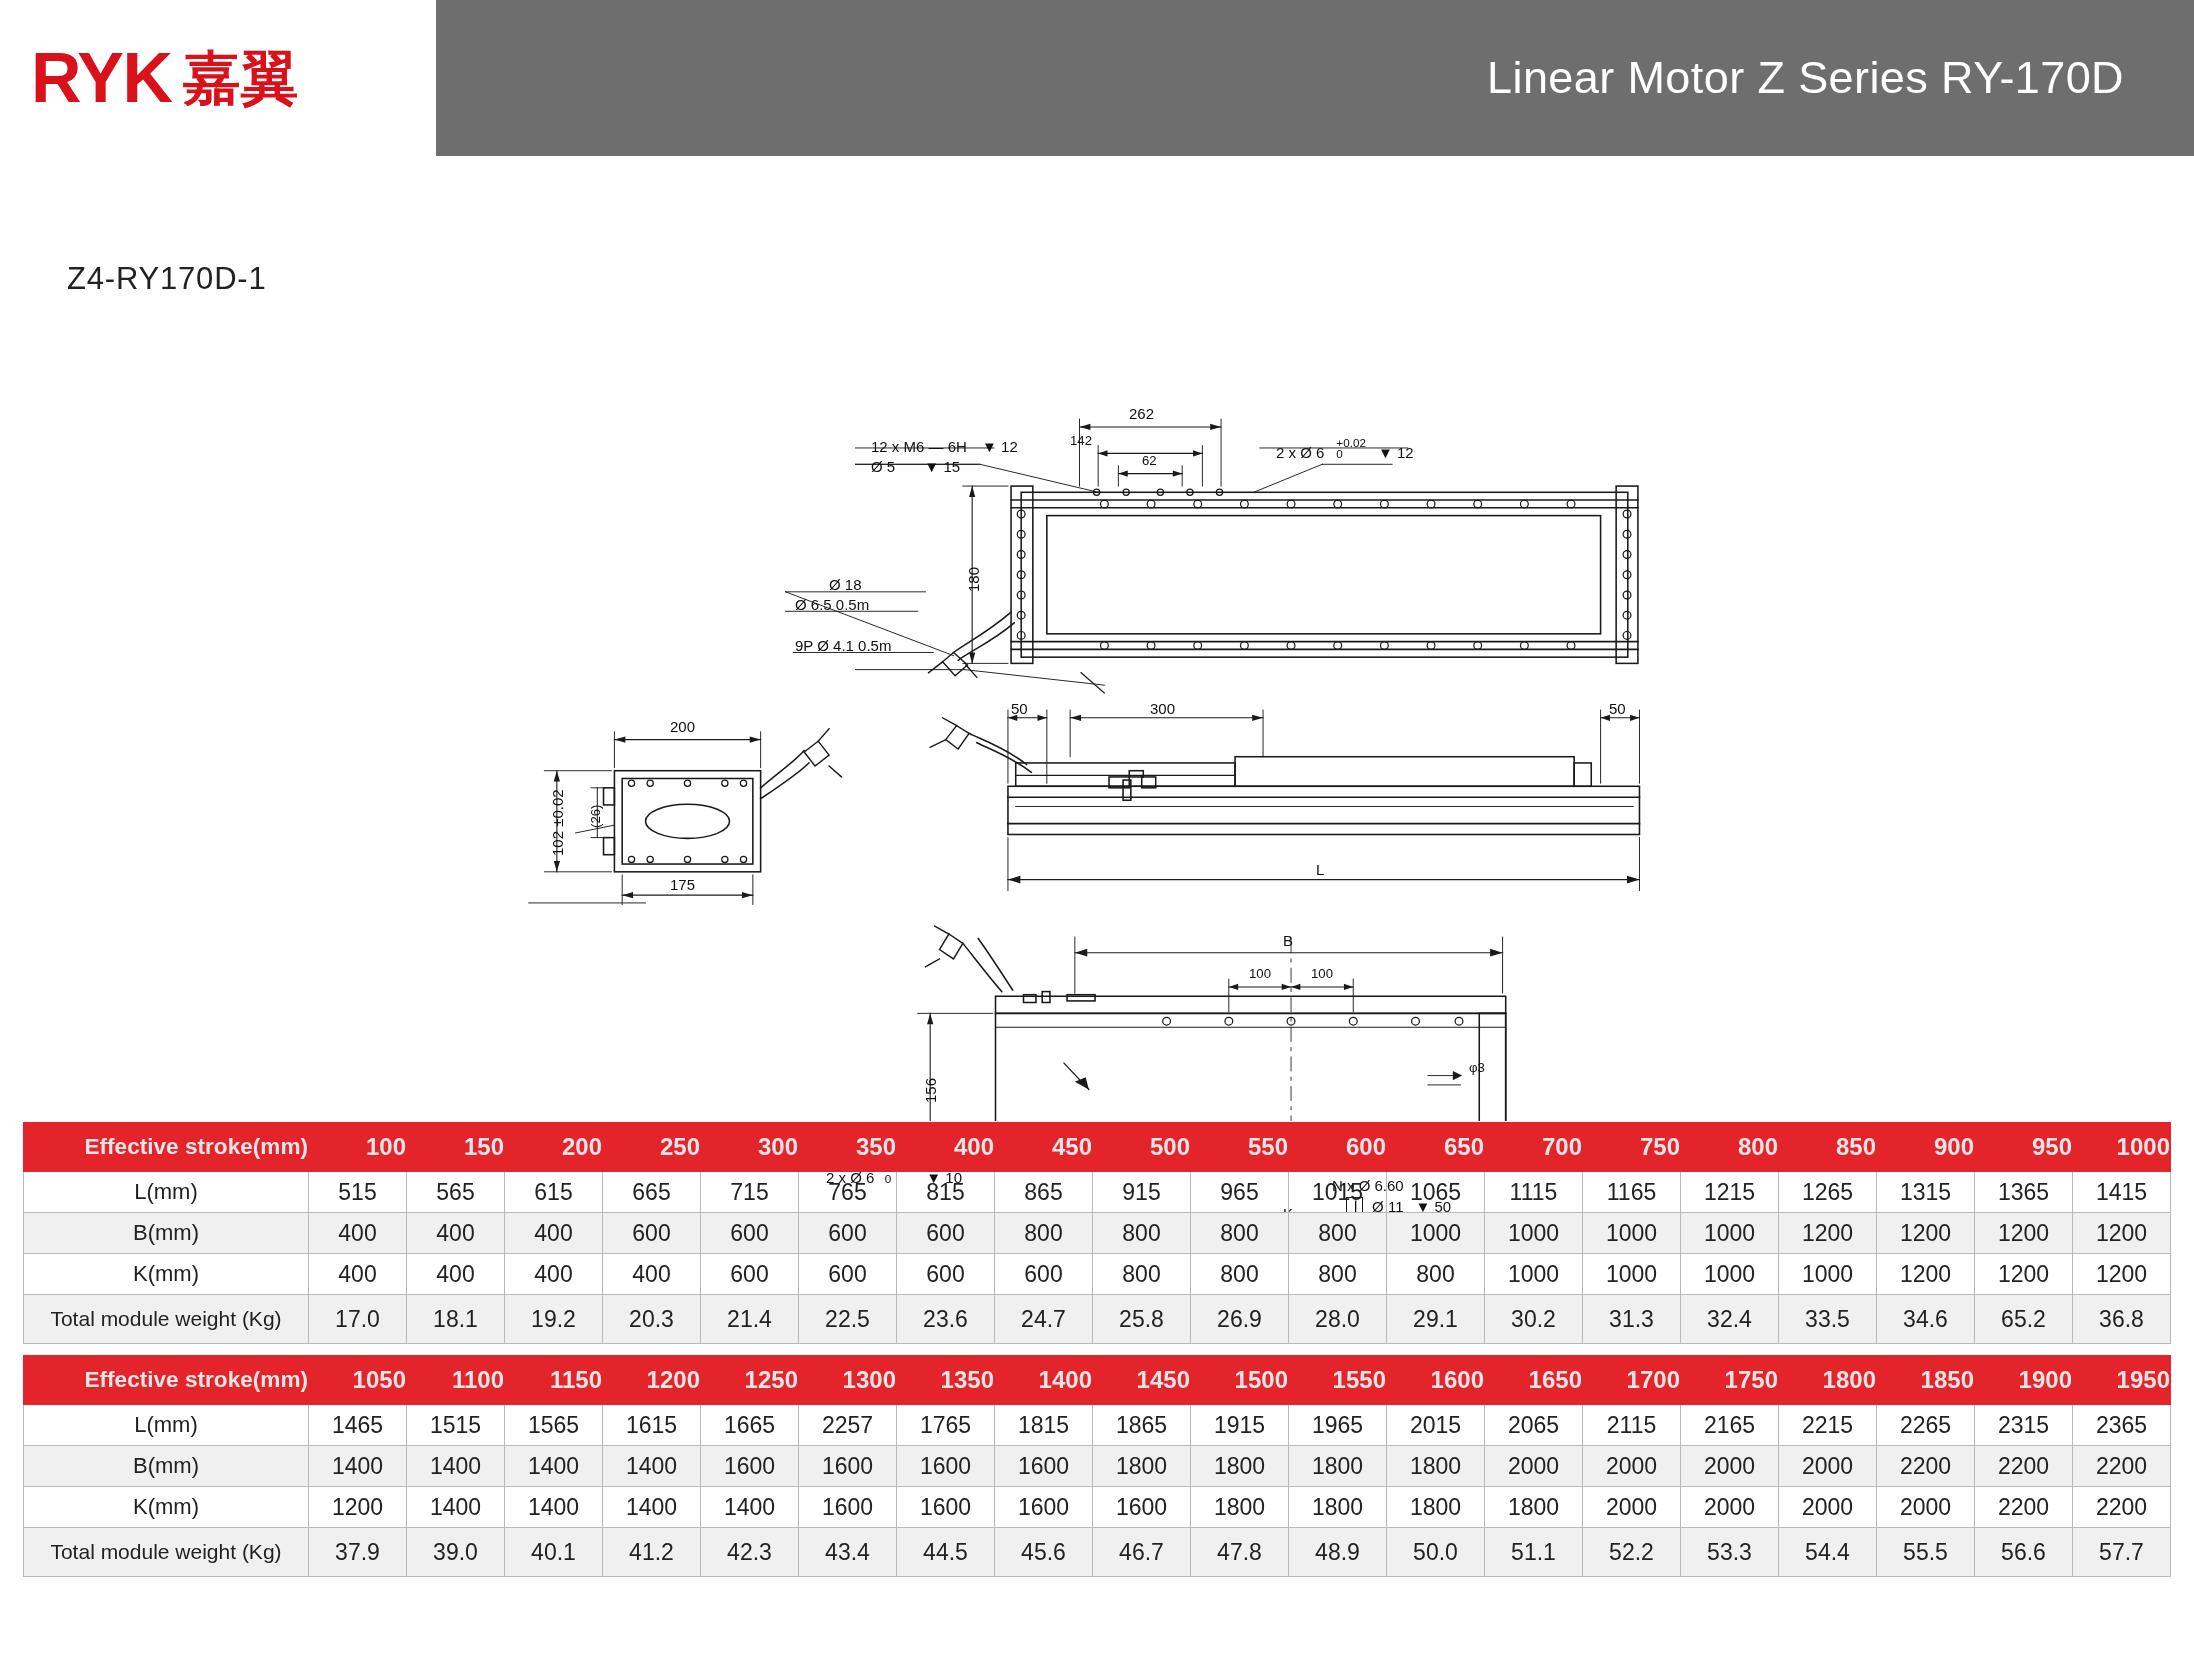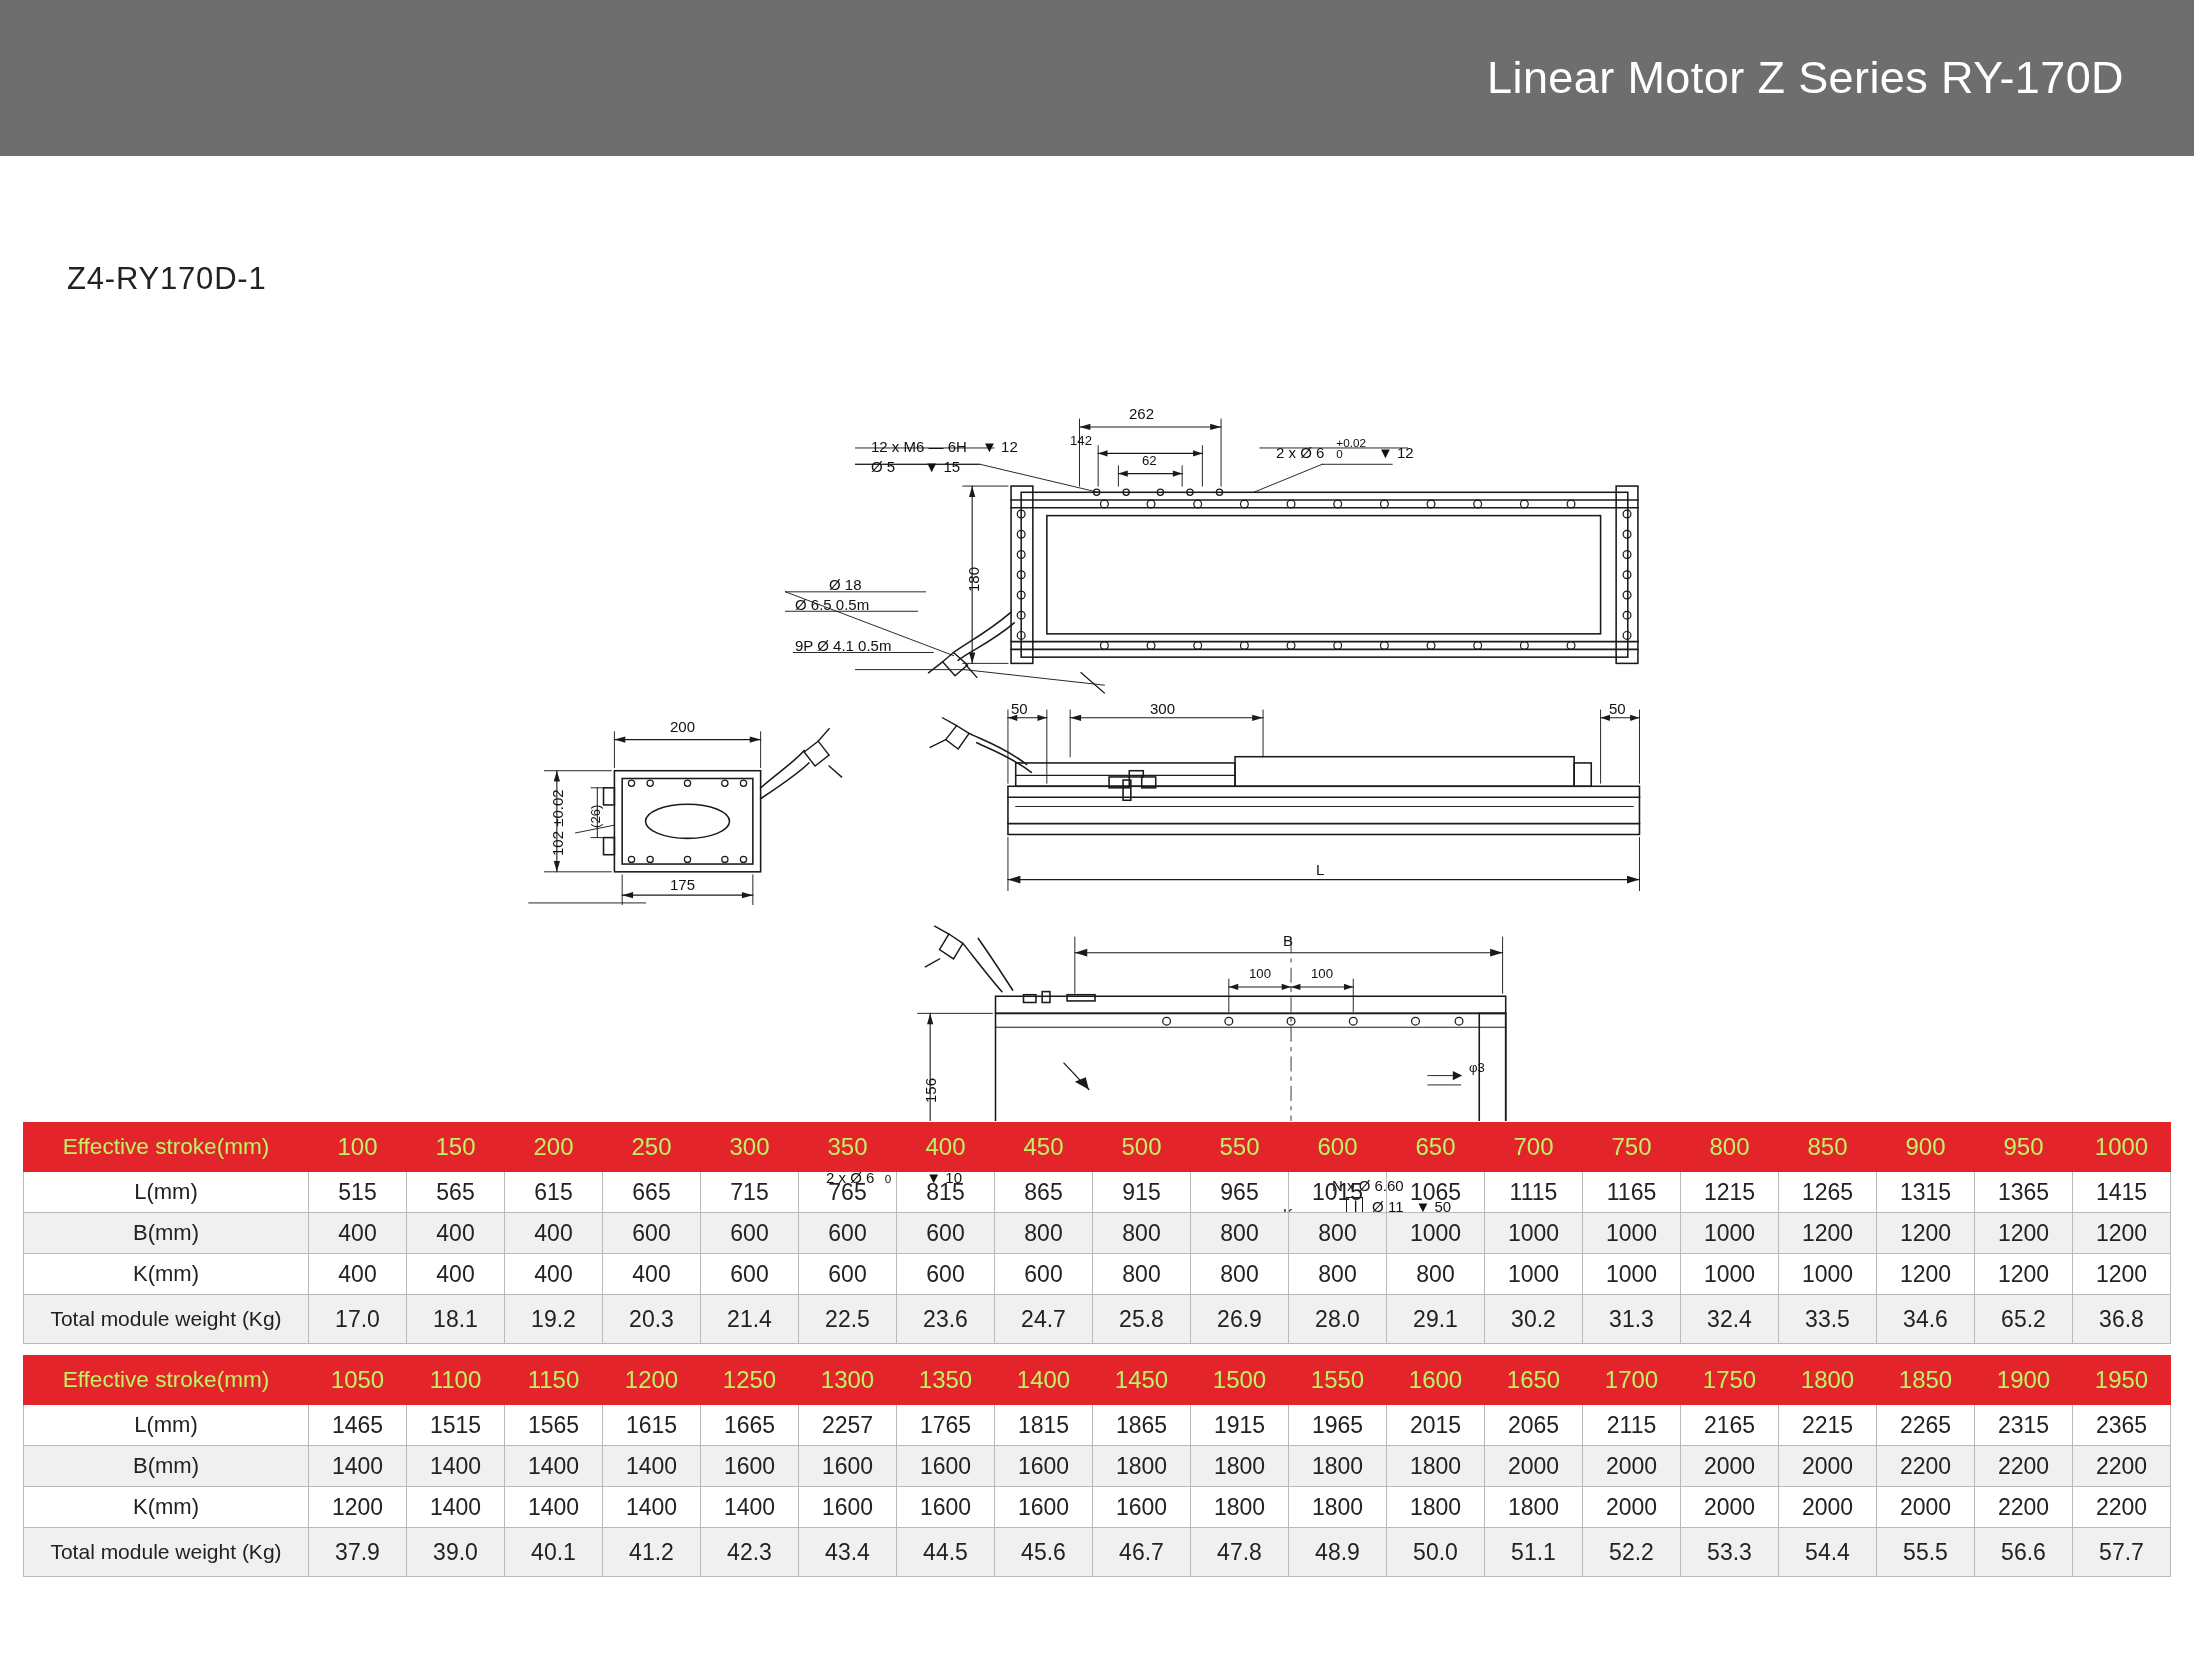--- a/index.html
+++ b/index.html
@@ -113,25 +113,26 @@
     color: #222;
     white-space: nowrap;
     overflow: hidden;
   }
   table.spec td.label {
     width: 284px;
     font-size: 22px;
   }
   table.spec tr.hdr td {
     background: #e3242b;
-    color: #bef264;
-    font-weight: normal;
+    color: #e5e5e5;
+    font-weight: bold;
     font-size: 24px;
     height: 48px;
     border: 0.8px solid #e3242b;
+    text-align: right;
   }
   table.spec tr.hdr td.label {
     font-size: 22.6px;
   }
   table.spec tr.alt td {
     background: #f0f0f0;
   }
   table.spec tr.weight td {
     height: 48px;
   }
@@ -155,20 +156,24 @@
   .dim.sm { font-size: 13.2px; }
   .dim.vert {
     transform-origin: left top;
     transform: rotate(-90deg);
   }
 </style>
 </head>
 <body>
 
 <div class="header">
+  <div class="logo-block">
+    <span class="logo-ryk">RYK</span>
+    <span class="logo-cn">嘉翼</span>
+  </div>
   <div class="header-title">Linear Motor Z Series RY-170D</div>
 </div>
 
 <div class="drawing-area">
   <div class="part-code">Z4-RY170D-1</div>
 
   <svg class="blueprint" viewBox="0 0 2821 1240">
     <g fill="none" stroke="#1a1a1a" stroke-width="2" stroke-linecap="square">
 
       <rect x="1313" y="432" width="780" height="212"></rect>

